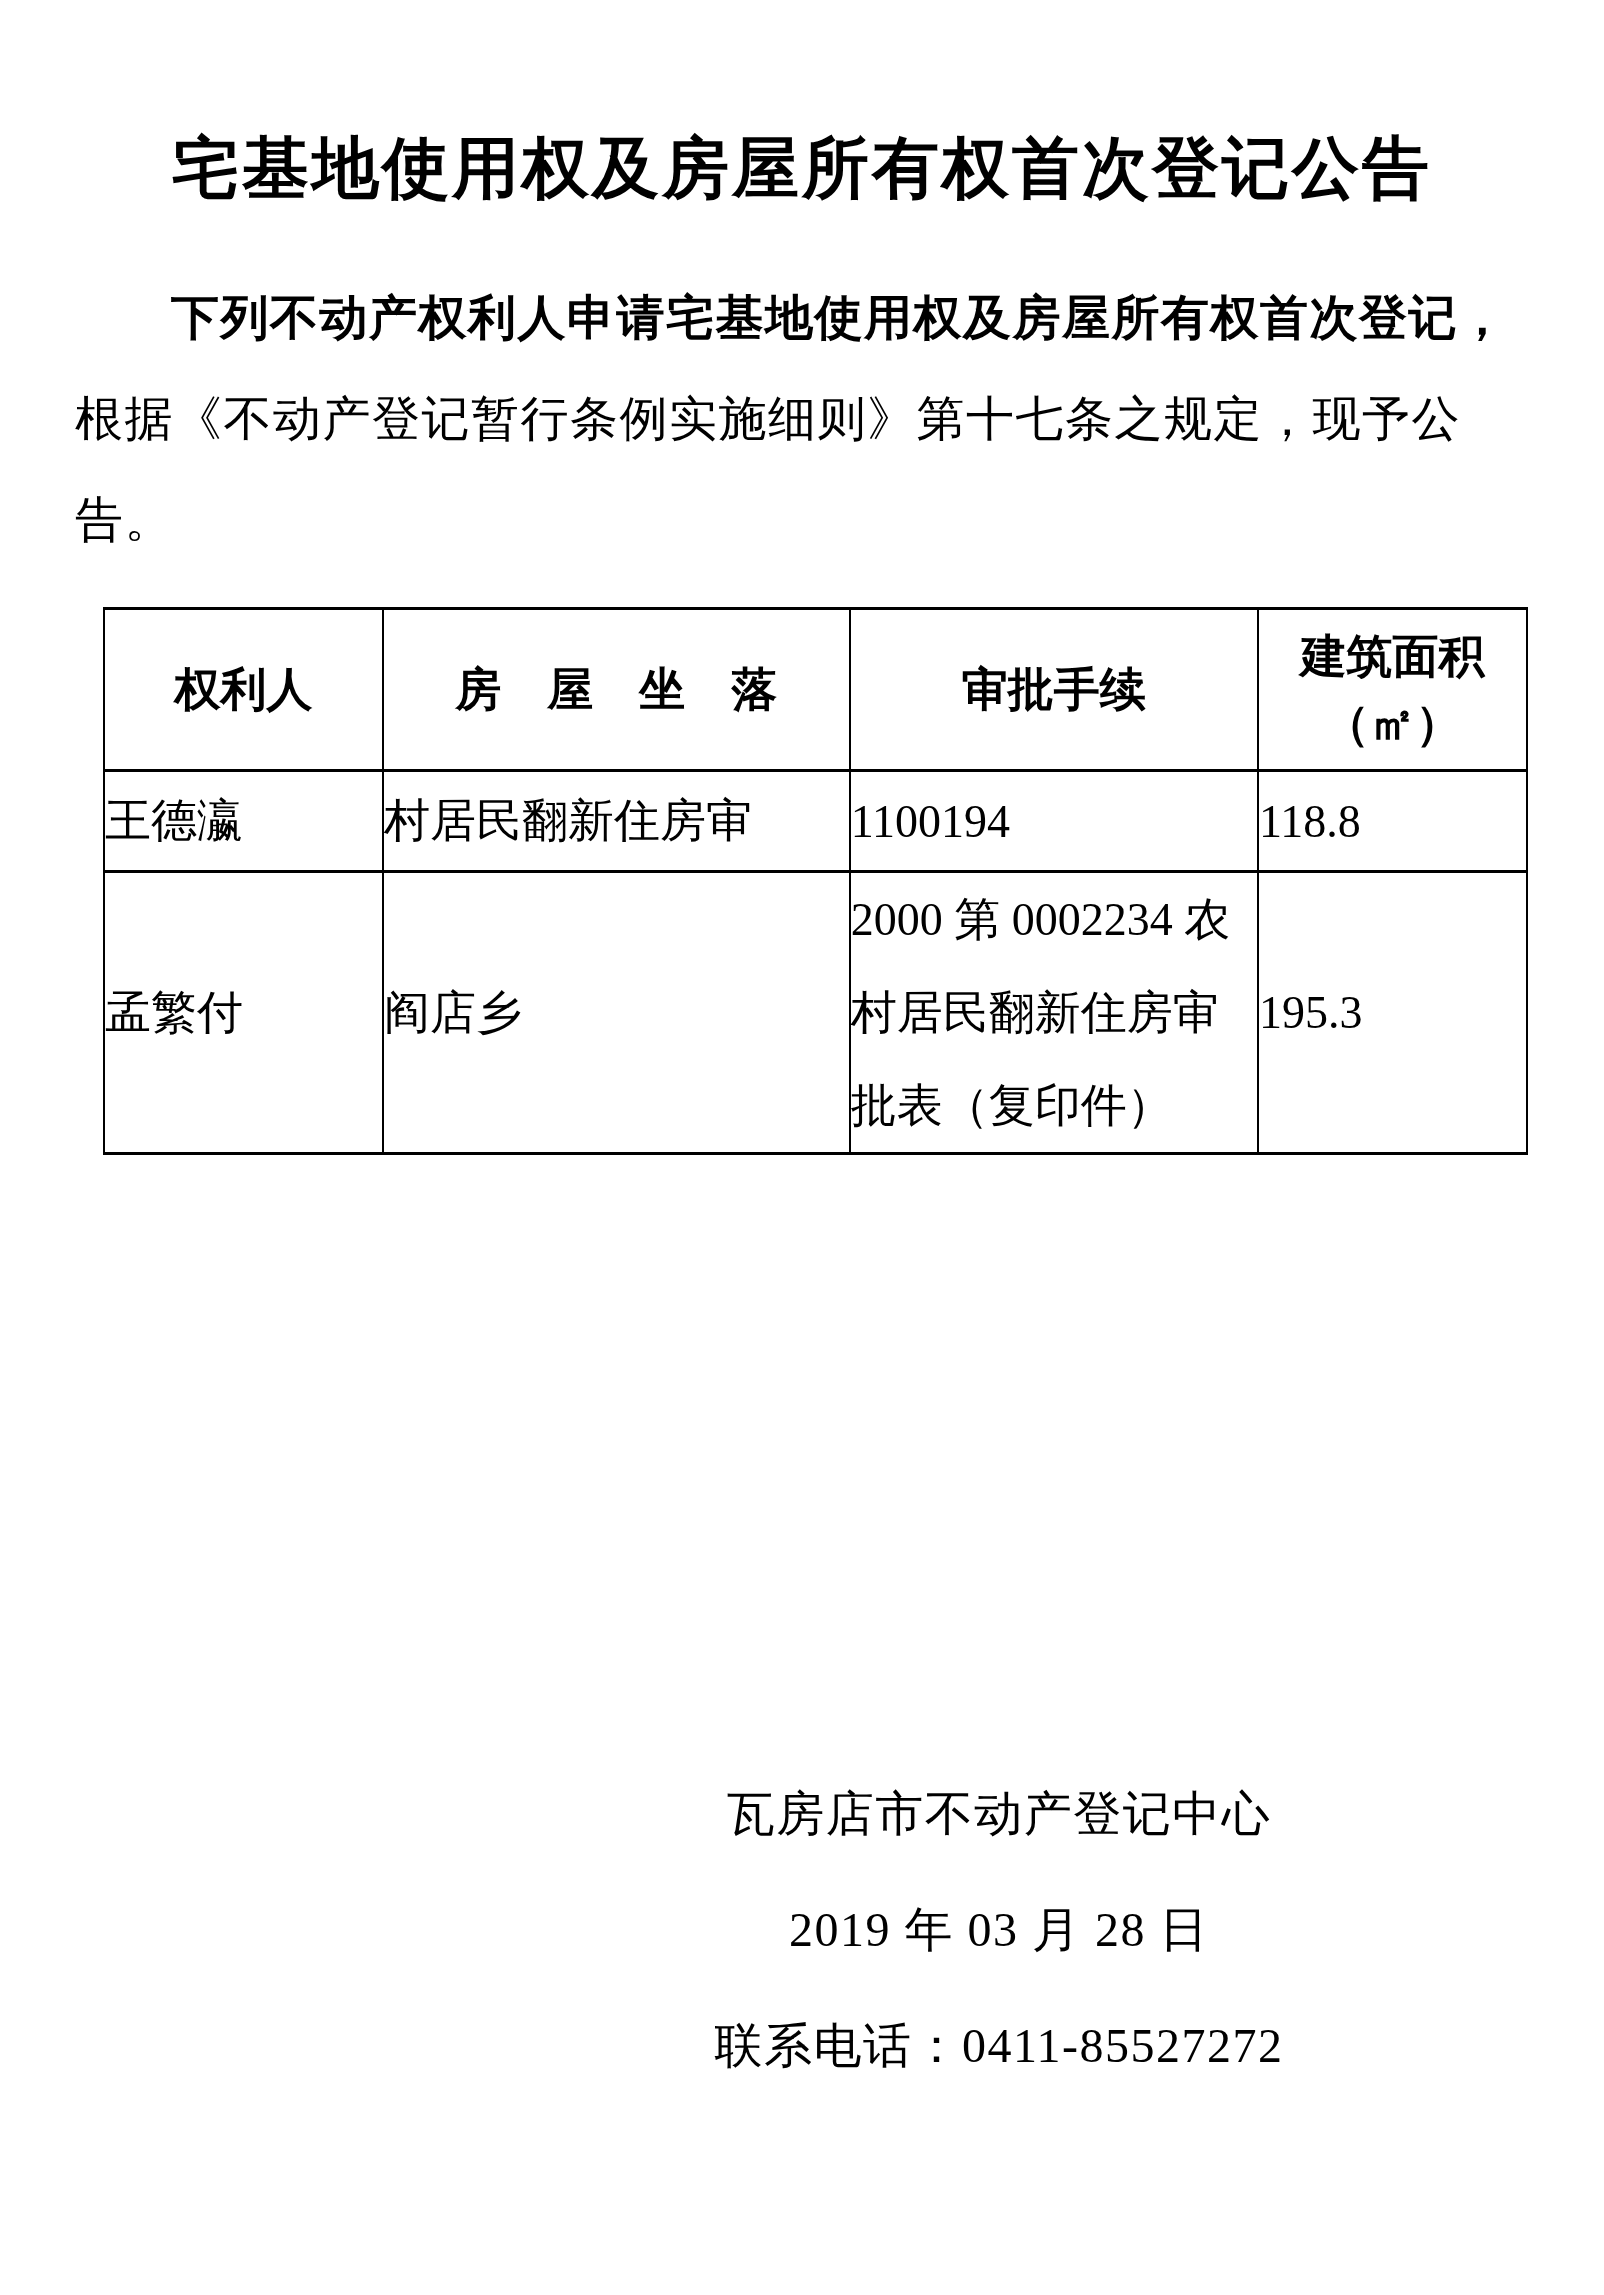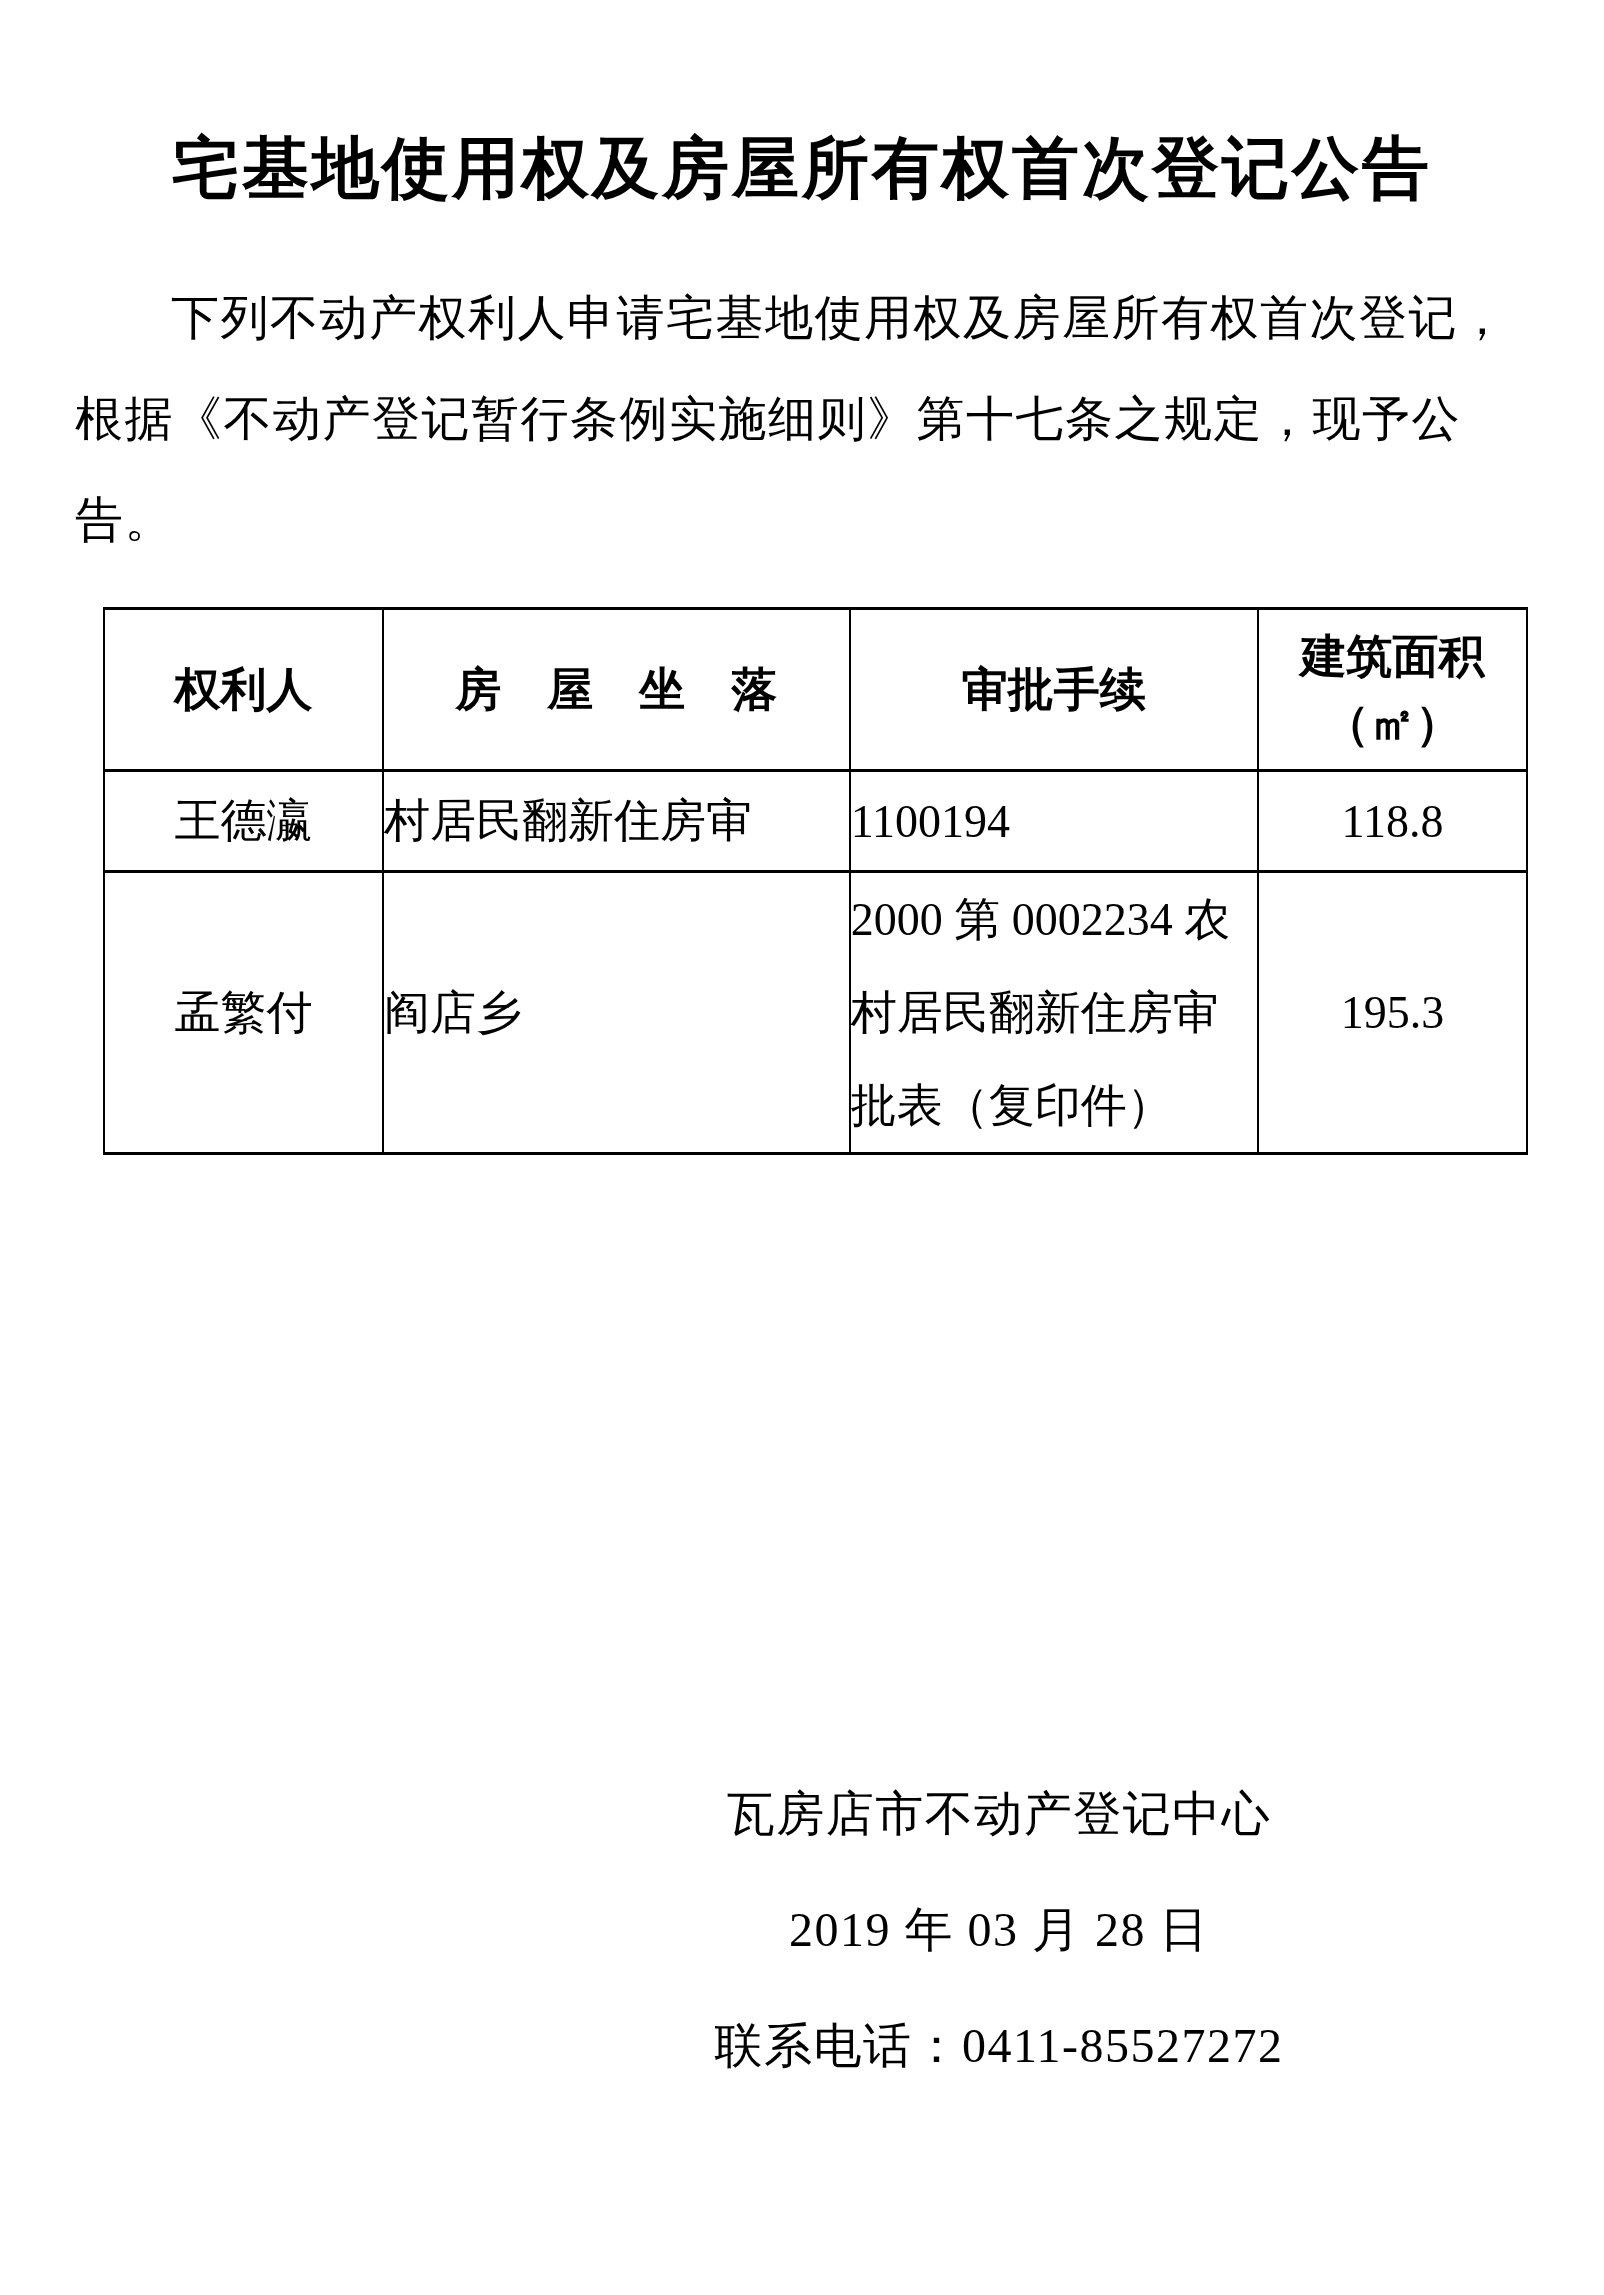--- a/index.html
+++ b/index.html
@@ -28,21 +28,21 @@
     line-height: 52px;
     text-align: center;
     letter-spacing: 1.5px;
   }
   .body-text {
     margin-top: 43px;
     font-size: 48px;
     letter-spacing: 1.5px;
   }
   .body-line { line-height: 101px; }
-  .indent { text-indent: 96px; }
+  .indent { text-indent: 96px; font-weight: bold; }
 
   table.reg-table {
     margin-top: 37px;
     margin-left: 28px;
     width: 1425px;
     border-collapse: collapse;
     table-layout: fixed;
     font-size: 46px;
   }
   .reg-table th, .reg-table td {
@@ -54,21 +54,21 @@
     padding: 0;
   }
   .reg-table thead th {
     height: 159px;
     font-weight: bold;
     text-align: center;
   }
   .row-1 td { height: 98px; }
   .row-2 td { height: 278px; }
   .cell-left { text-align: left; padding-left: 18px; padding-right: 10.5px; }
-  .cell-center { text-align: center; }
+  .cell-center { text-align: left; }
   .preline { white-space: pre-line; line-height: 93px; }
   .header-area { line-height: 67px; }
 
   .footer {
     position: absolute;
     top: 1787px;
     left: 0;
     width: 100%;
     font-size: 48px;
     letter-spacing: 1.5px;

